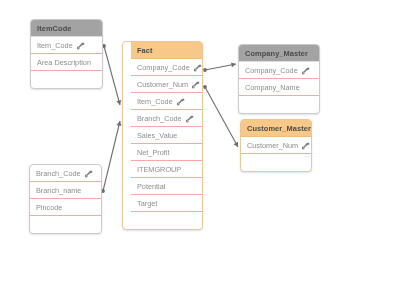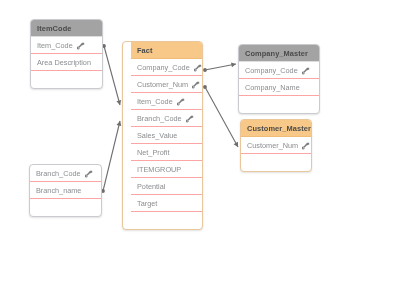--- a/index.html
+++ b/index.html
@@ -232,17 +232,20 @@
         <span class="key-icon">
           <svg viewBox="0 0 10 10" width="8" height="8">
             <path d="M6.3 1.0 L9.0 1.0 L9.0 3.3 L7.4 3.3 L7.4 4.2 L6.2 4.2 L3.4 7.0 A1.9 1.9 0 1 1 2.1 5.7 Z" fill="#7c7f82"></path>
             <circle cx="2.5" cy="7.4" r="0.75" fill="#ffffff"></circle>
           </svg>
         </span>
       </div>
       <div class="tbl-row">
         <span class="row-label">Branch_name</span>
       </div>
+      <div class="tbl-row">
+        <span class="row-label">Pincode</span>
+      </div>
       <div class="tbl-row blank">
         <span class="row-label"></span>
       </div>
     </div>
   </div>
 
 </body></html>

